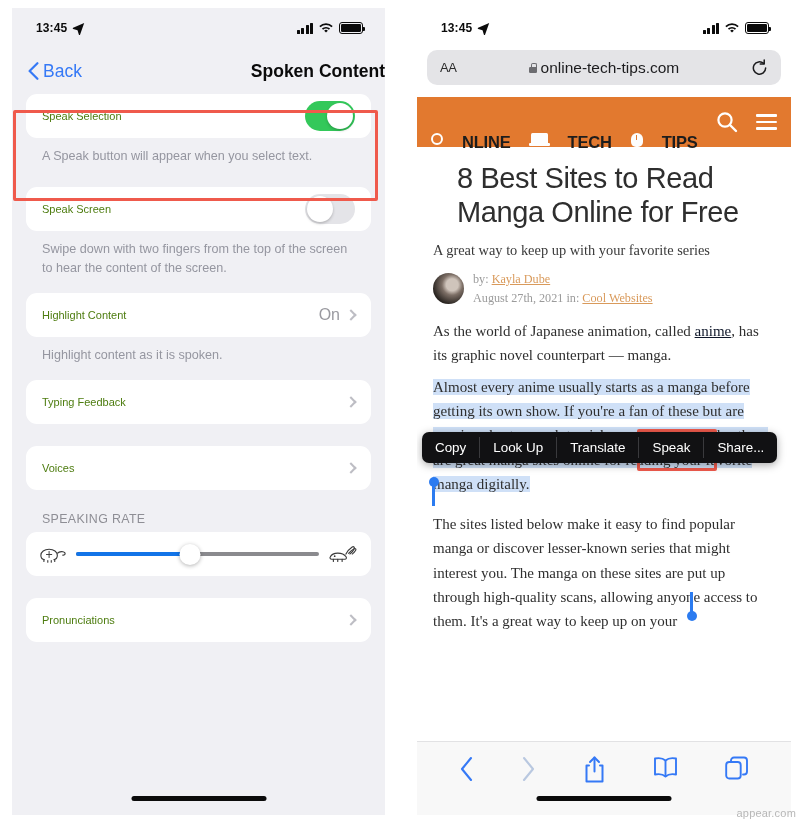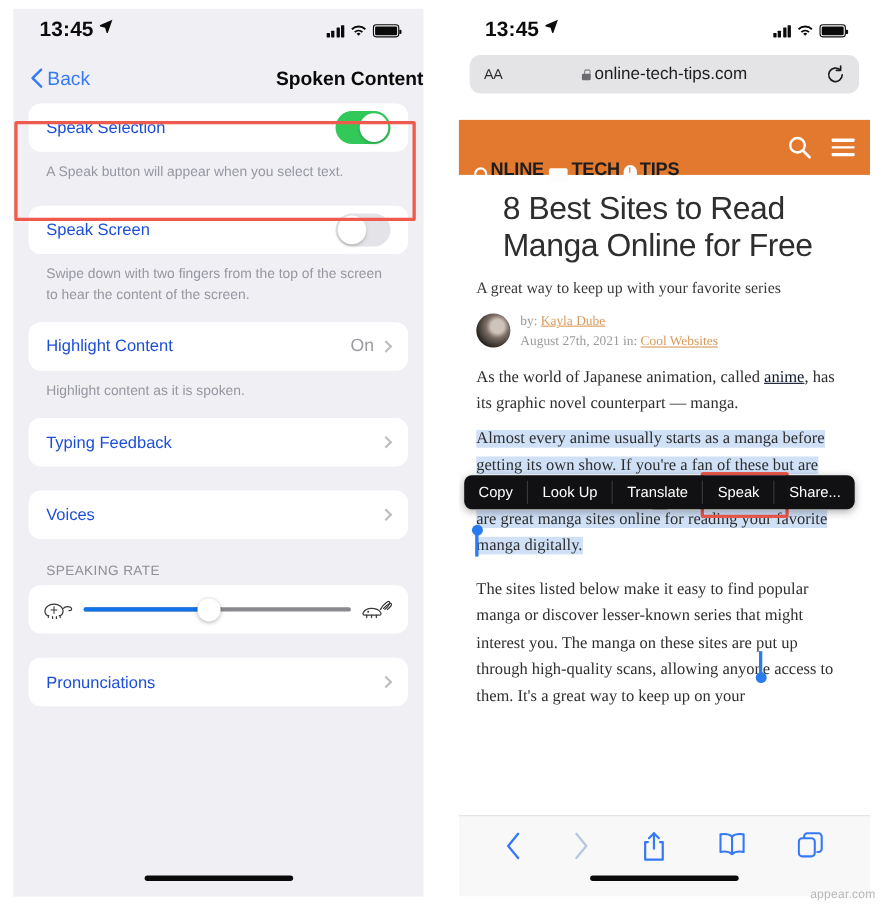--- a/index.html
+++ b/index.html
@@ -22,22 +22,22 @@
   .phone-left  { left: 12px;  width: 373px; background:#f0f0f4; }
   .phone-right { left: 417px; width: 374px; background:#ffffff; }
 
   
   .statusbar {
     height: 40px; display: flex; align-items: center;
     justify-content: space-between;
     padding: 0 22px 0 24px;
   }
   .sb-time {
-    font-size: 19px; font-weight: 700; color:#0b0b0b;
-    letter-spacing: .1px; display:flex; gap:5px;
+    font-size: 12px; font-weight: 700; color:#0b0b0b;
+    letter-spacing: .1px; display:flex; align-items:center; gap:5px;
   }
   .loc-arrow { display:block; }
   .sb-right { display:flex; align-items:center; gap:5px; }
   .bars { display:flex; align-items:flex-end; gap:1.5px; height:11px;}
   .bars i { display:block; width:3px; background:#0b0b0b; border-radius:.5px;}
   .bars i:nth-child(1){height:4px;} .bars i:nth-child(2){height:6px;}
   .bars i:nth-child(3){height:8.5px;} .bars i:nth-child(4){height:11px;}
   .battery {
     width:24px; height:11.5px; border:1.3px solid #0b0b0b; border-radius:3px;
     position:relative; padding:1.2px;
@@ -64,21 +64,21 @@
 
   .settings { padding: 0 14px; }
 
   .card {
     background:#fff; border-radius:11px; margin: 0 0 0 0;
   }
   .row {
     height:44px; display:flex; align-items:center; justify-content:space-between;
     padding: 0 16px; cursor:pointer;
   }
-  .row-label { font-size:15px; color:#1d4ed8; }
+  .row-label { font-size:11px; color:#4d7c0f; }
   .row-right { display:flex; align-items:center; gap:7px; }
   .row-value { font-size:16px; color:#9a9aa0; }
   .chevron {
     width:8px; height:8px; border-right:2px solid #bdbdc4; border-top:2px solid #bdbdc4;
     transform: rotate(45deg); display:block;
   }
   .footnote {
     font-size:12.6px; color:#9596a0; line-height:1.45;
     padding: 9px 16px 0 16px;
   }
@@ -118,21 +118,21 @@
 
   
   .redbox{ position:absolute; border:3px solid #ef5a4c; border-radius:2px; pointer-events:none; }
 
   .home-indicator{
     position:absolute; bottom:14px; left:50%; transform:translateX(-50%);
     width:135px; height:5px; background:#0b0b0b; border-radius:3px;
   }
 
   
-  .urlbar-wrap{ padding: 2px 10px 24px 10px; }
+  .urlbar-wrap{ padding: 2px 10px 12px 10px; }
   .urlbar{
     height:35px; background:#e4e4e7; border-radius:10px;
     display:flex; align-items:center; justify-content:space-between;
     padding:0 13px;
   }
   .aa { font-size:13px; color:#2b2b2b; font-weight:500; letter-spacing:-.3px;}
   .url-center{ display:flex; align-items:center; gap:4px; font-size:15.5px; color:#1c1c1e;}
   .lock{ width:8px; height:10px; position:relative; display:inline-block; }
   .lock::before{
     content:""; position:absolute; left:0; bottom:0; width:8px; height:6px;
@@ -141,21 +141,21 @@
   .lock::after{
     content:""; position:absolute; left:2px; top:0; width:4px; height:5px;
     border:1.3px solid #6c6c70; border-bottom:none; border-radius:2px 2px 0 0;
   }
 
   
   .site-hdr{
     background:#e2792f; height:50px; display:flex; align-items:center;
     justify-content:space-between; padding:0 14px;
   }
-  .logo{ display:flex; align-items:flex-end; gap:2px; font-weight:800;
+  .logo{ display:flex; align-items:flex-start; gap:18px; font-weight:800;
     font-size:16.5px; color:#1d1d1d; letter-spacing:-.2px;margin-top:40px;}
   .logo-o{
     width:12px; height:12px; border:2.6px solid #ffffff; border-radius:50%;
     display:inline-block; margin-right:1px;
   }
   .logo-laptop{
     width:17px; height:11px; background:#fdfdfd; border-radius:1.5px;
     position:relative; margin:0 2px; display:inline-block;
   }
   .logo-laptop::after{

